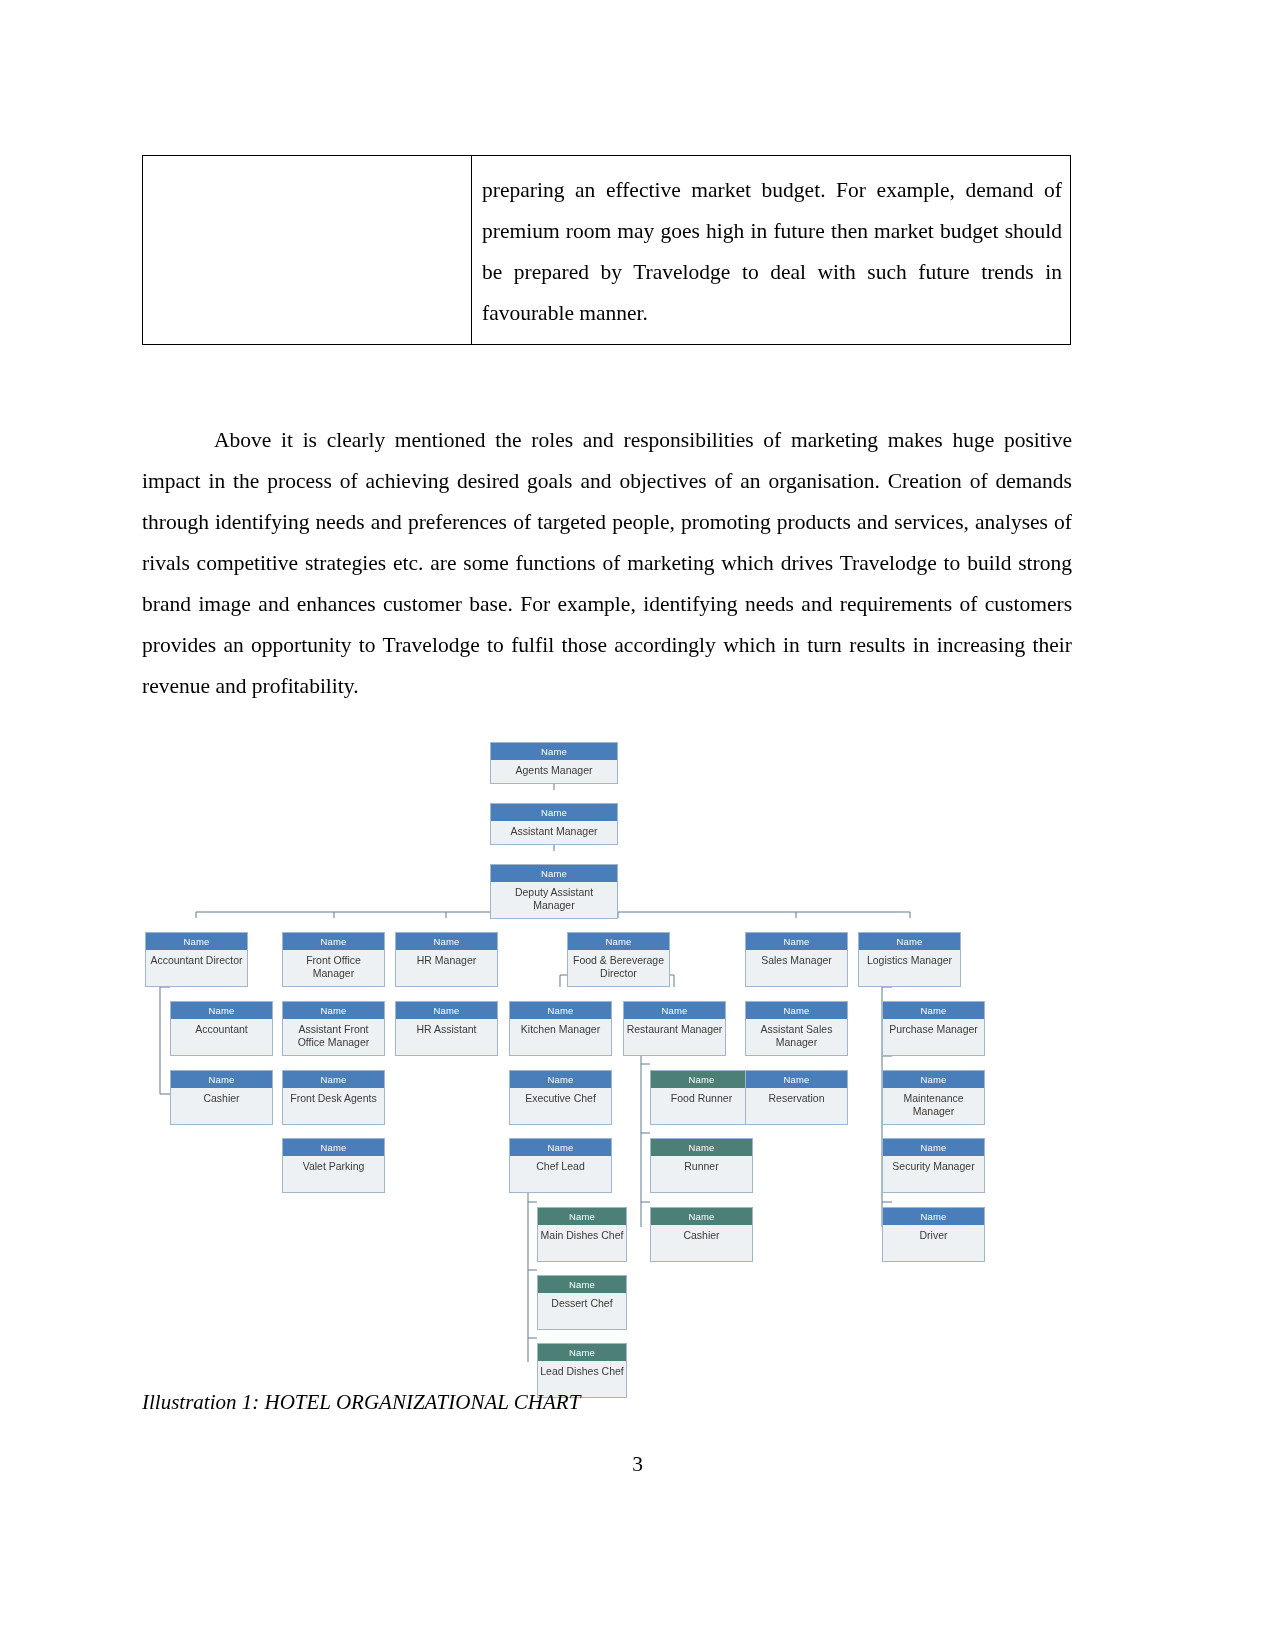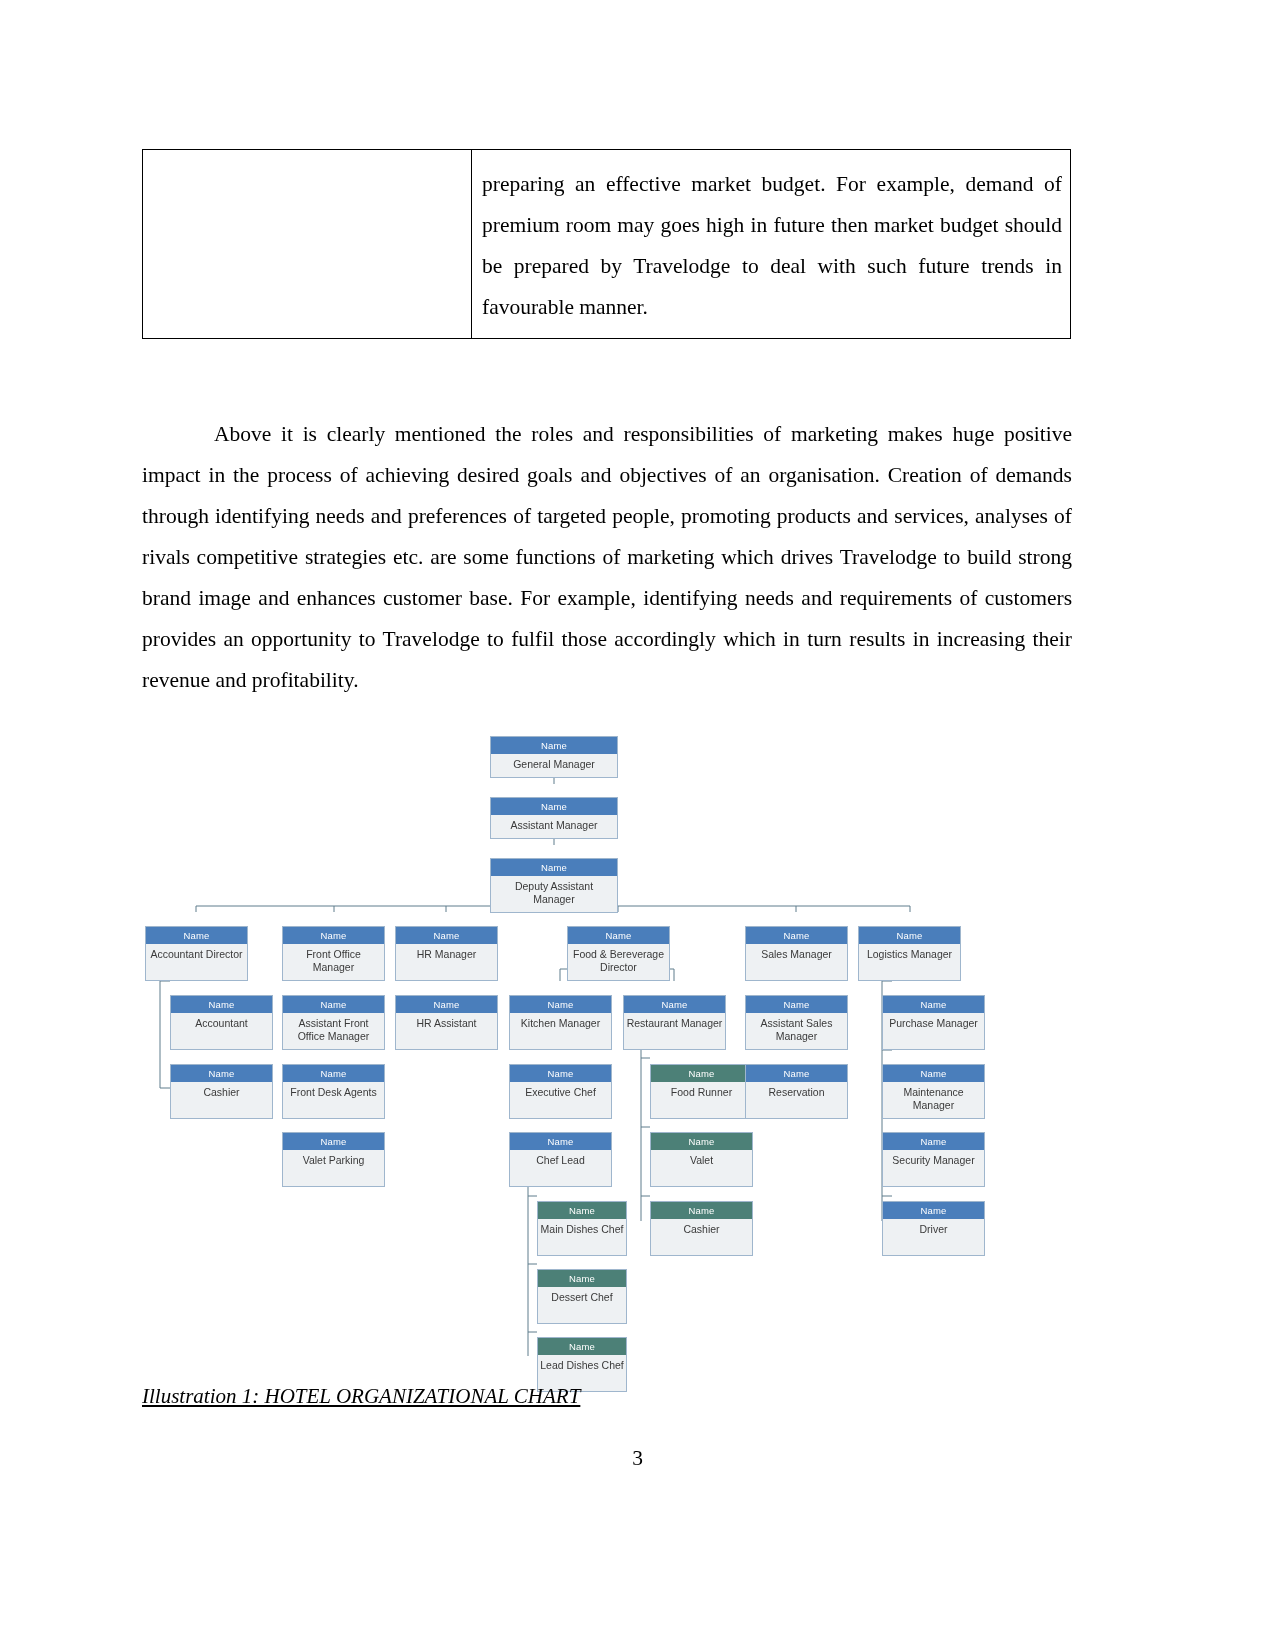--- a/index.html
+++ b/index.html
@@ -11,21 +11,21 @@
     width: 1275px;
     height: 1651px;
     position: relative;
     font-family: "Liberation Serif", serif;
     color: #000000;
     overflow: hidden;
   }
 
   .page {
     position: absolute;
-    left: 0; top: 6px;
+    left: 0; top: 12px;
     width: 1275px;
     height: 1467px;
   }
 
   
   .top-table {
     position: absolute;
     left: 142px;
     top: 143px;
     width: 928px;
@@ -121,21 +121,20 @@
 
   
   .caption {
     position: absolute;
     left: 142px;
     top: 1378px;
     width: 930px;
     font-size: 21px;
     font-style: italic;
     font-family: "Liberation Serif", serif;
-    text-decoration: underline;
   }
 
   
   .page-number {
     position: absolute;
     left: 0;
     top: 1440px;
     width: 1275px;
     text-align: center;
     font-size: 21.5px;
@@ -227,21 +226,21 @@
         <line x1="742" y1="262" x2="742" y2="515"></line>
         <line x1="742" y1="275" x2="752" y2="275"></line>
         <line x1="742" y1="344" x2="752" y2="344"></line>
         <line x1="742" y1="412" x2="752" y2="412"></line>
         <line x1="742" y1="490" x2="752" y2="490"></line>
       </g>
     </svg>
 
     <div class="node h1" style="left:350px; top:14px; width:128px;">
       <div class="hdr">Name</div>
-      <div class="body">General Manager</div>
+      <div class="body">Agents Manager</div>
     </div>
 
     <div class="node h1" style="left:350px; top:75px; width:128px;">
       <div class="hdr">Name</div>
       <div class="body">Assistant Manager</div>
     </div>
 
     <div class="node h2" style="left:350px; top:136px; width:128px;">
       <div class="hdr">Name</div>
       <div class="body">Deputy Assistant Manager</div>
@@ -329,21 +328,21 @@
     <div class="node h2" style="left:142px; top:410px; width:103px;">
       <div class="hdr">Name</div>
       <div class="body">Valet Parking</div>
     </div>
     <div class="node h2" style="left:369px; top:410px; width:103px;">
       <div class="hdr">Name</div>
       <div class="body">Chef Lead</div>
     </div>
     <div class="node teal h2" style="left:510px; top:410px; width:103px;">
       <div class="hdr">Name</div>
-      <div class="body">Valet</div>
+      <div class="body">Runner</div>
     </div>
     <div class="node h2" style="left:742px; top:410px; width:103px;">
       <div class="hdr">Name</div>
       <div class="body">Security Manager</div>
     </div>
 
     <div class="node teal h2" style="left:397px; top:479px; width:90px;">
       <div class="hdr">Name</div>
       <div class="body">Main Dishes Chef</div>
     </div>

